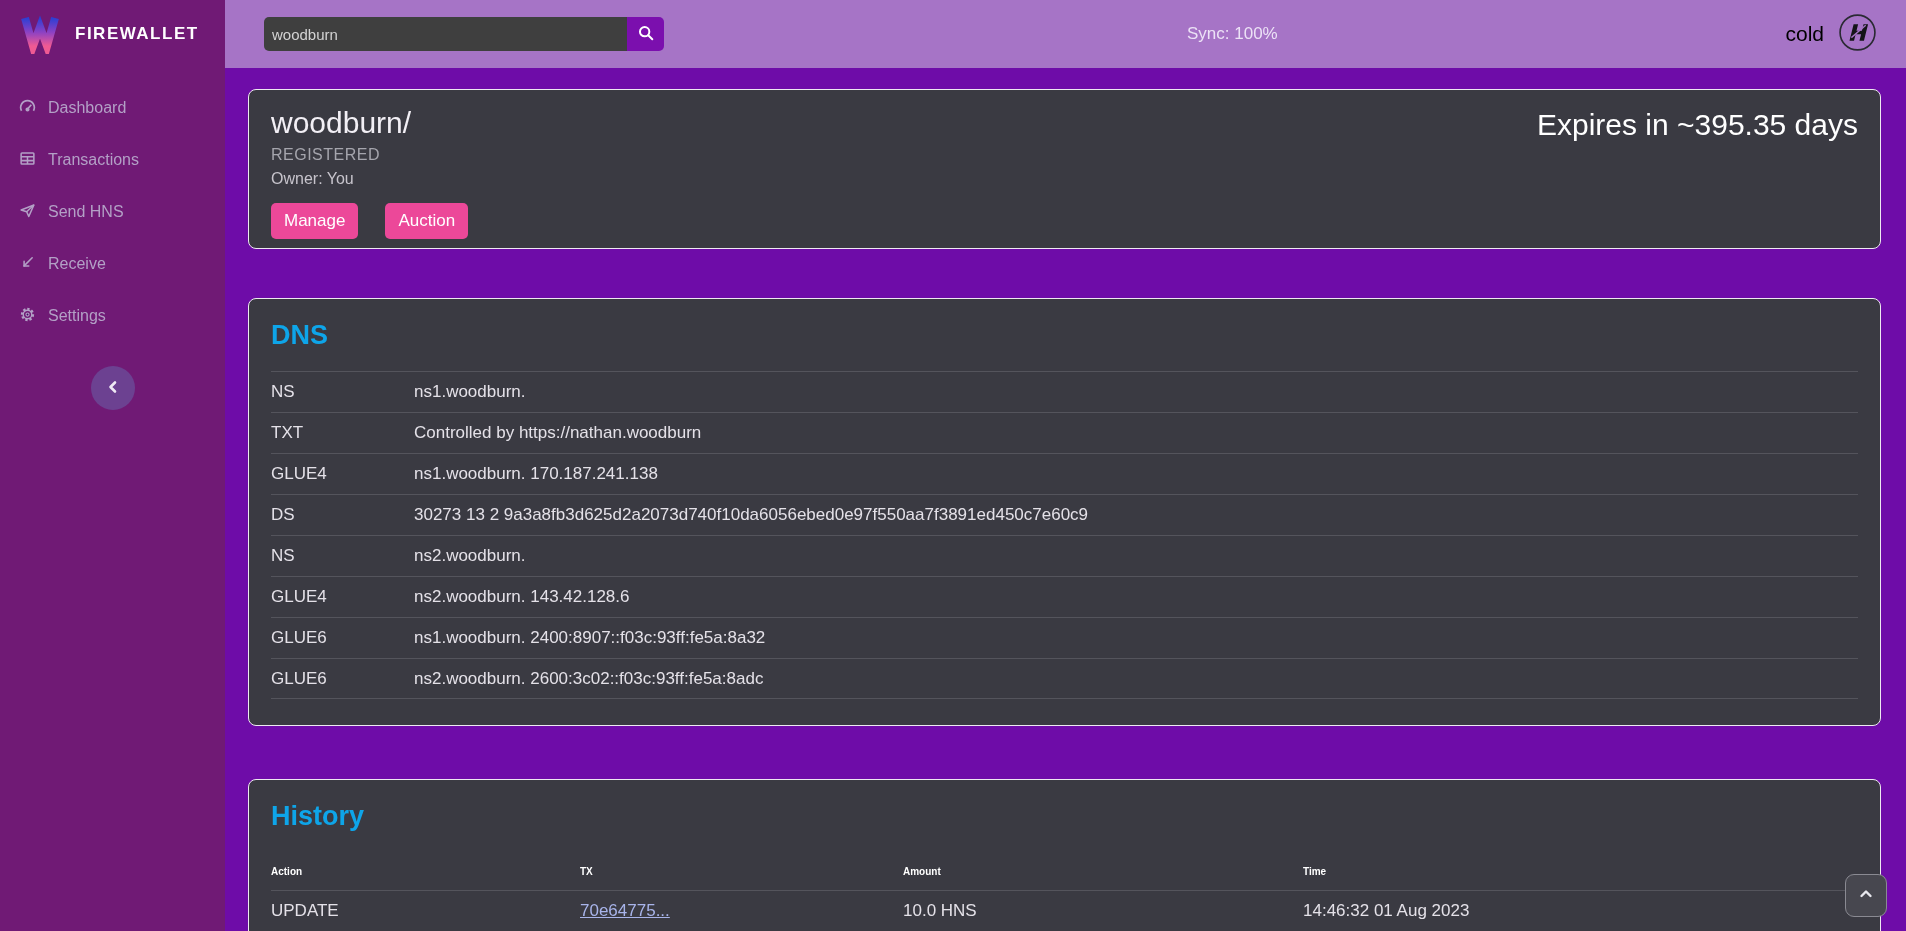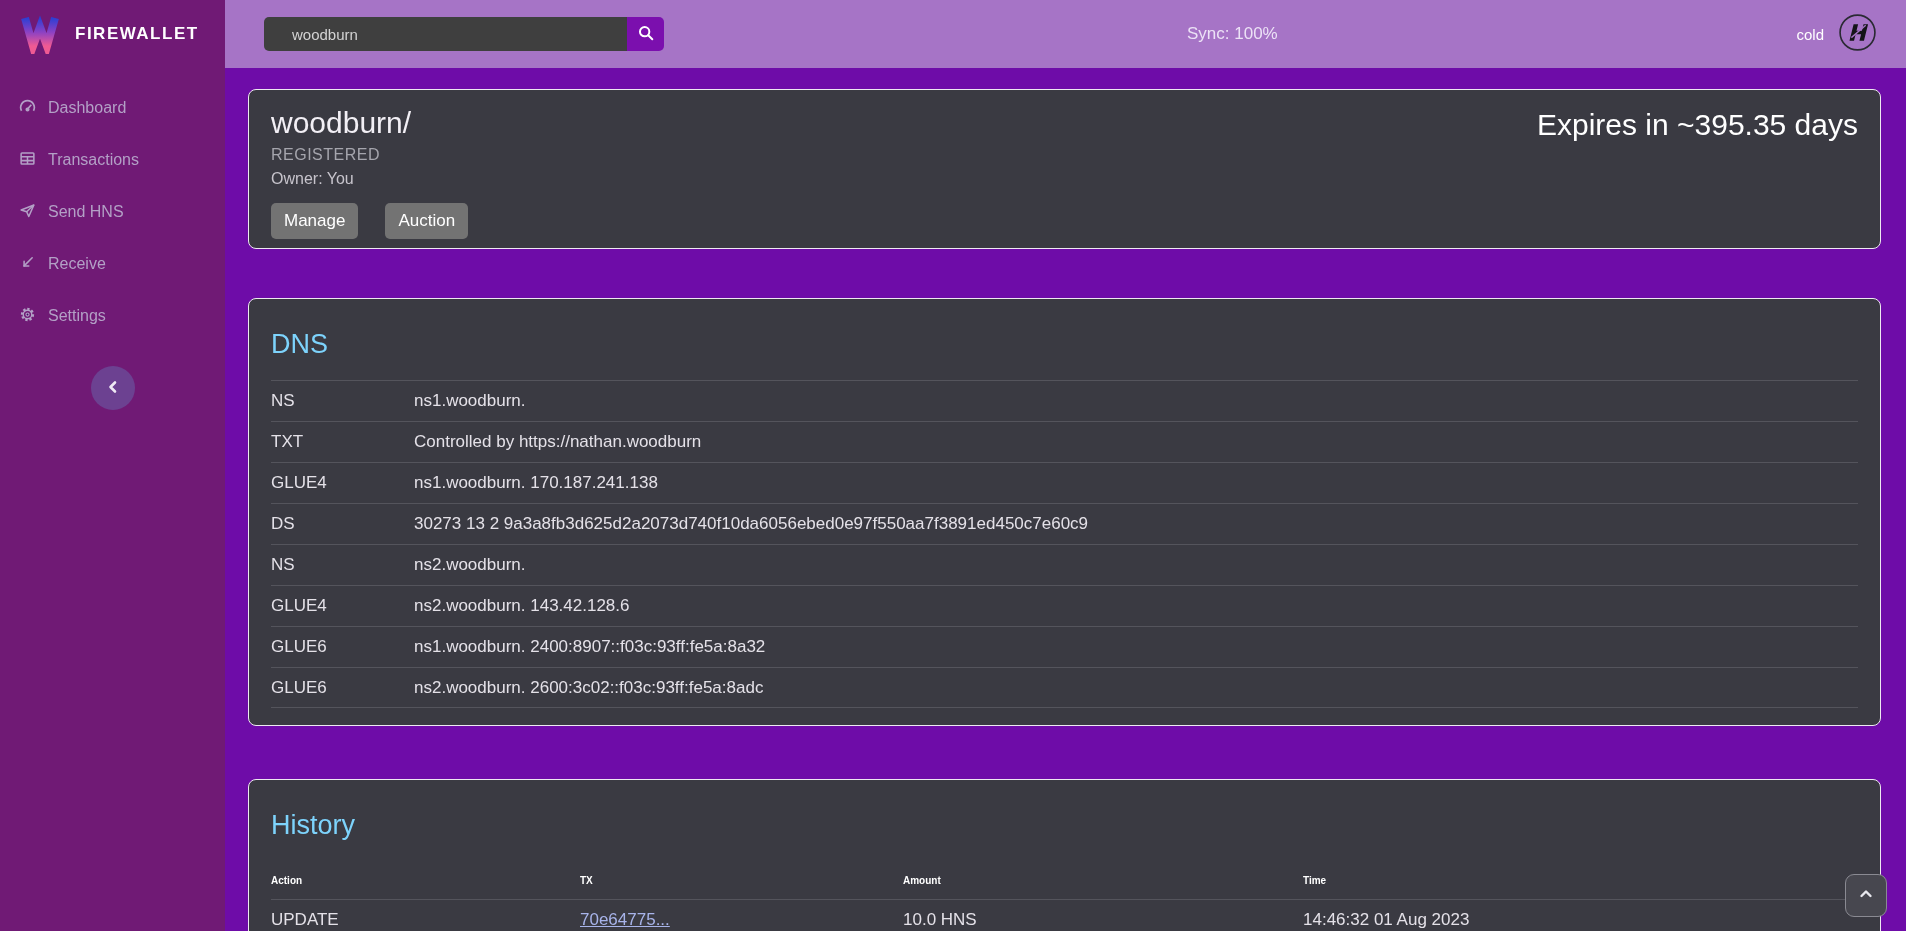--- a/index.html
+++ b/index.html
@@ -30,51 +30,51 @@
   }
   
   .content { flex:1; display:flex; flex-direction:column; height:100%; }
   .topbar {
     height:68px; flex-shrink:0; background:#a674c6;
     display:flex; align-items:center; position:relative; padding:0 28px 0 39px;
   }
   .search-group { display:flex; height:34px; }
   .search-input {
     width:363px; height:34px; background:#3f3f3f; border:none; outline:none;
-    color:#d3d3d3; font-size:15px; padding:0 28px;
+    color:#d3d3d3; font-size:15px; padding:0 8px;
     border-radius:5px 0 0 5px; font-family:"Liberation Sans", sans-serif;
   }
   .search-btn {
     width:37px; height:34px; background:#7b0fae; border:none; cursor:pointer;
     border-radius:0 5px 5px 0; display:flex; align-items:center; justify-content:center;
   }
   .sync { position:absolute; left:962px; top:50%; transform:translateY(-50%);
     color:#ece2f6; font-size:17px; }
   .topbar-right { margin-left:auto; display:flex; align-items:center; gap:13px; }
-  .wallet-name { color:#ffffff; font-size:15px; }
+  .wallet-name { color:#000000; font-size:21px; }
   
   .main { flex:1; padding:21px 25px 0 23px; overflow:hidden; }
   .card {
     background:#3a3a42; border:1px solid #eee9f2; border-radius:8px;
     padding:15px 22px;
   }
   
   .domain-card { height:160px; display:flex; justify-content:space-between; margin-bottom:49px; overflow:hidden; }
   .domain-title { color:#f2eff5; font-size:30px; font-weight:normal; line-height:1.2; }
   .domain-status { color:#a5a5ad; font-size:16px; margin-top:5px; letter-spacing:0.5px; }
   .domain-owner { color:#c7c4cc; font-size:16px; margin-top:6px; }
   .btn-row { display:flex; gap:27px; margin-top:15px; }
   .purple-btn {
-    background:#737373; color:#ffffff; border:none; border-radius:5px;
+    background:#ec4899; color:#ffffff; border:none; border-radius:5px;
     font-size:17px; padding:8px 13px; cursor:pointer; font-family:"Liberation Sans", sans-serif;
   }
   .expires { color:#ffffff; font-size:30px; margin-top:3px;margin-left:12px; }
   
   .dns-card { height:428px; margin-bottom:53px; overflow:hidden; }
-  .card-title { color:#7dd3fc; font-size:27px; font-weight:normal; margin:15px 0 20px 0; }
+  .card-title { color:#0ea5e9; font-size:27px; font-weight:bold; margin:6px 0 20px 0; }
   .dns-table { }
   .dns-row {
     display:grid; grid-template-columns:143px 1fr; align-items:center;
     height:41px; border-top:1px solid #54545c; font-size:17px; color:#e4e1e8;
   }
   .dns-table .dns-row:last-child { border-bottom:1px solid #54545c; }
   
   .history-card { min-height:240px; overflow:hidden; }
   .hist-grid { display:grid; grid-template-columns:309px 323px 400px 1fr; align-items:center; }
   .hist-head { height:38px; font-size:10px; font-weight:bold; color:#ffffff; }

